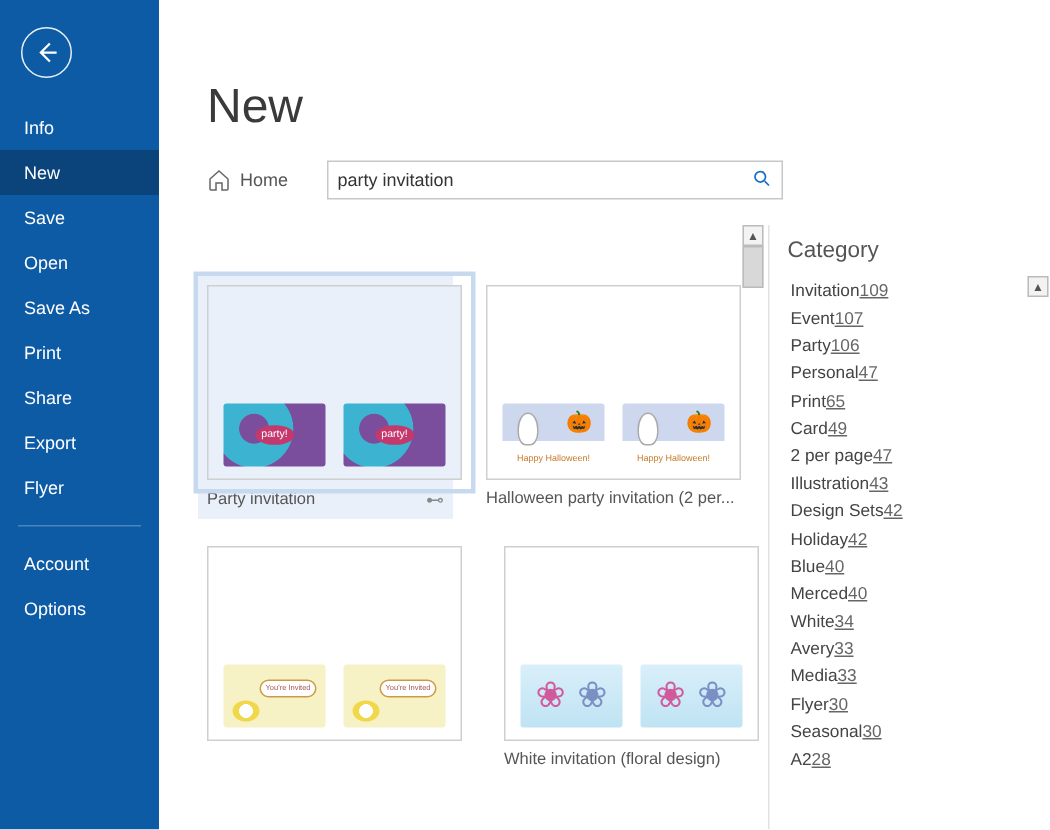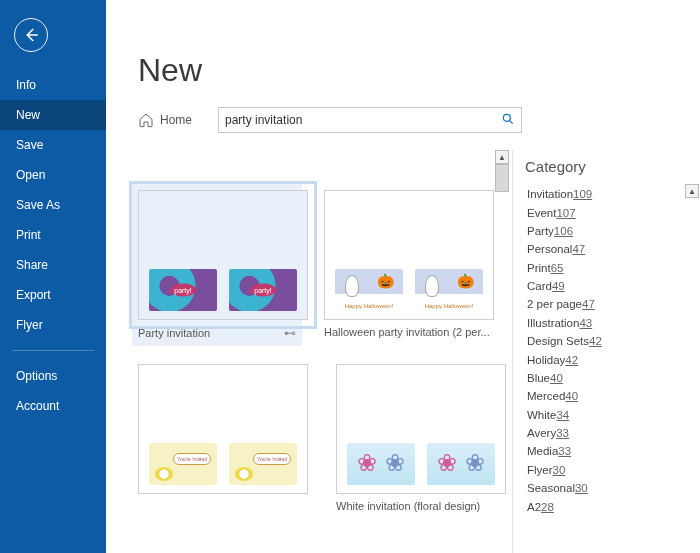--- a/index.html
+++ b/index.html
@@ -125,22 +125,22 @@
       <div>Save</div>
       <div>Open</div>
       <div>Save As</div>
       <div>Print</div>
       <div>Share</div>
       <div>Export</div>
       <div>Flyer</div>
     </div>
   <div class="sbsep"></div>
   <div class="sbitems" id="sbfooter">
+      <div>Account</div>
       <div>Options</div>
-      <div>Account</div>
     </div>
 </div>
 
 <div class="main">
   <h1 class="pagetitle">New</h1>
 
   <div class="searchrow">
     <div class="homebtn">
       <svg viewBox="0 0 24 24" fill="none" stroke="#666" stroke-width="1.5">
           <path d="M3 11l9-8 9 8v10a1 1 0 01-1 1h-5v-7h-6v7H4a1 1 0 01-1-1V11z"></path>

